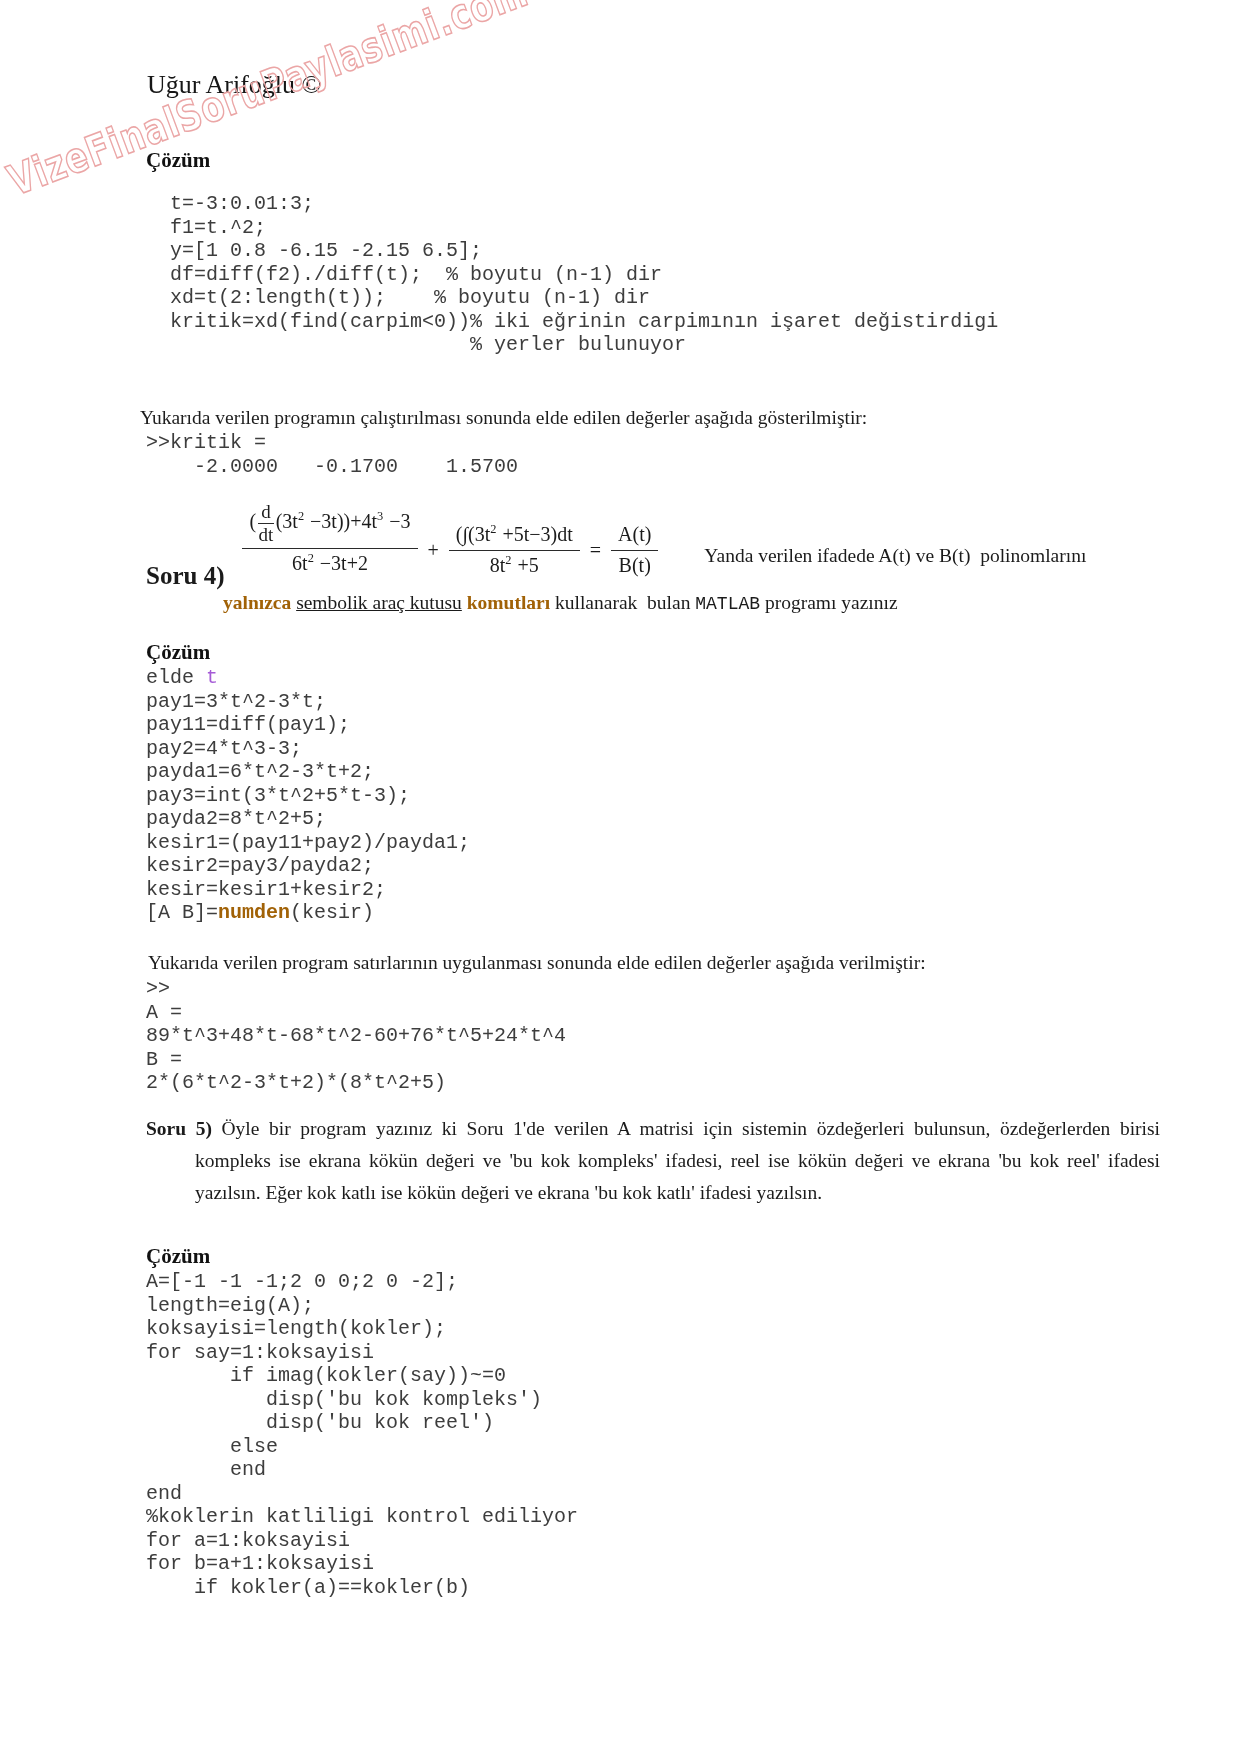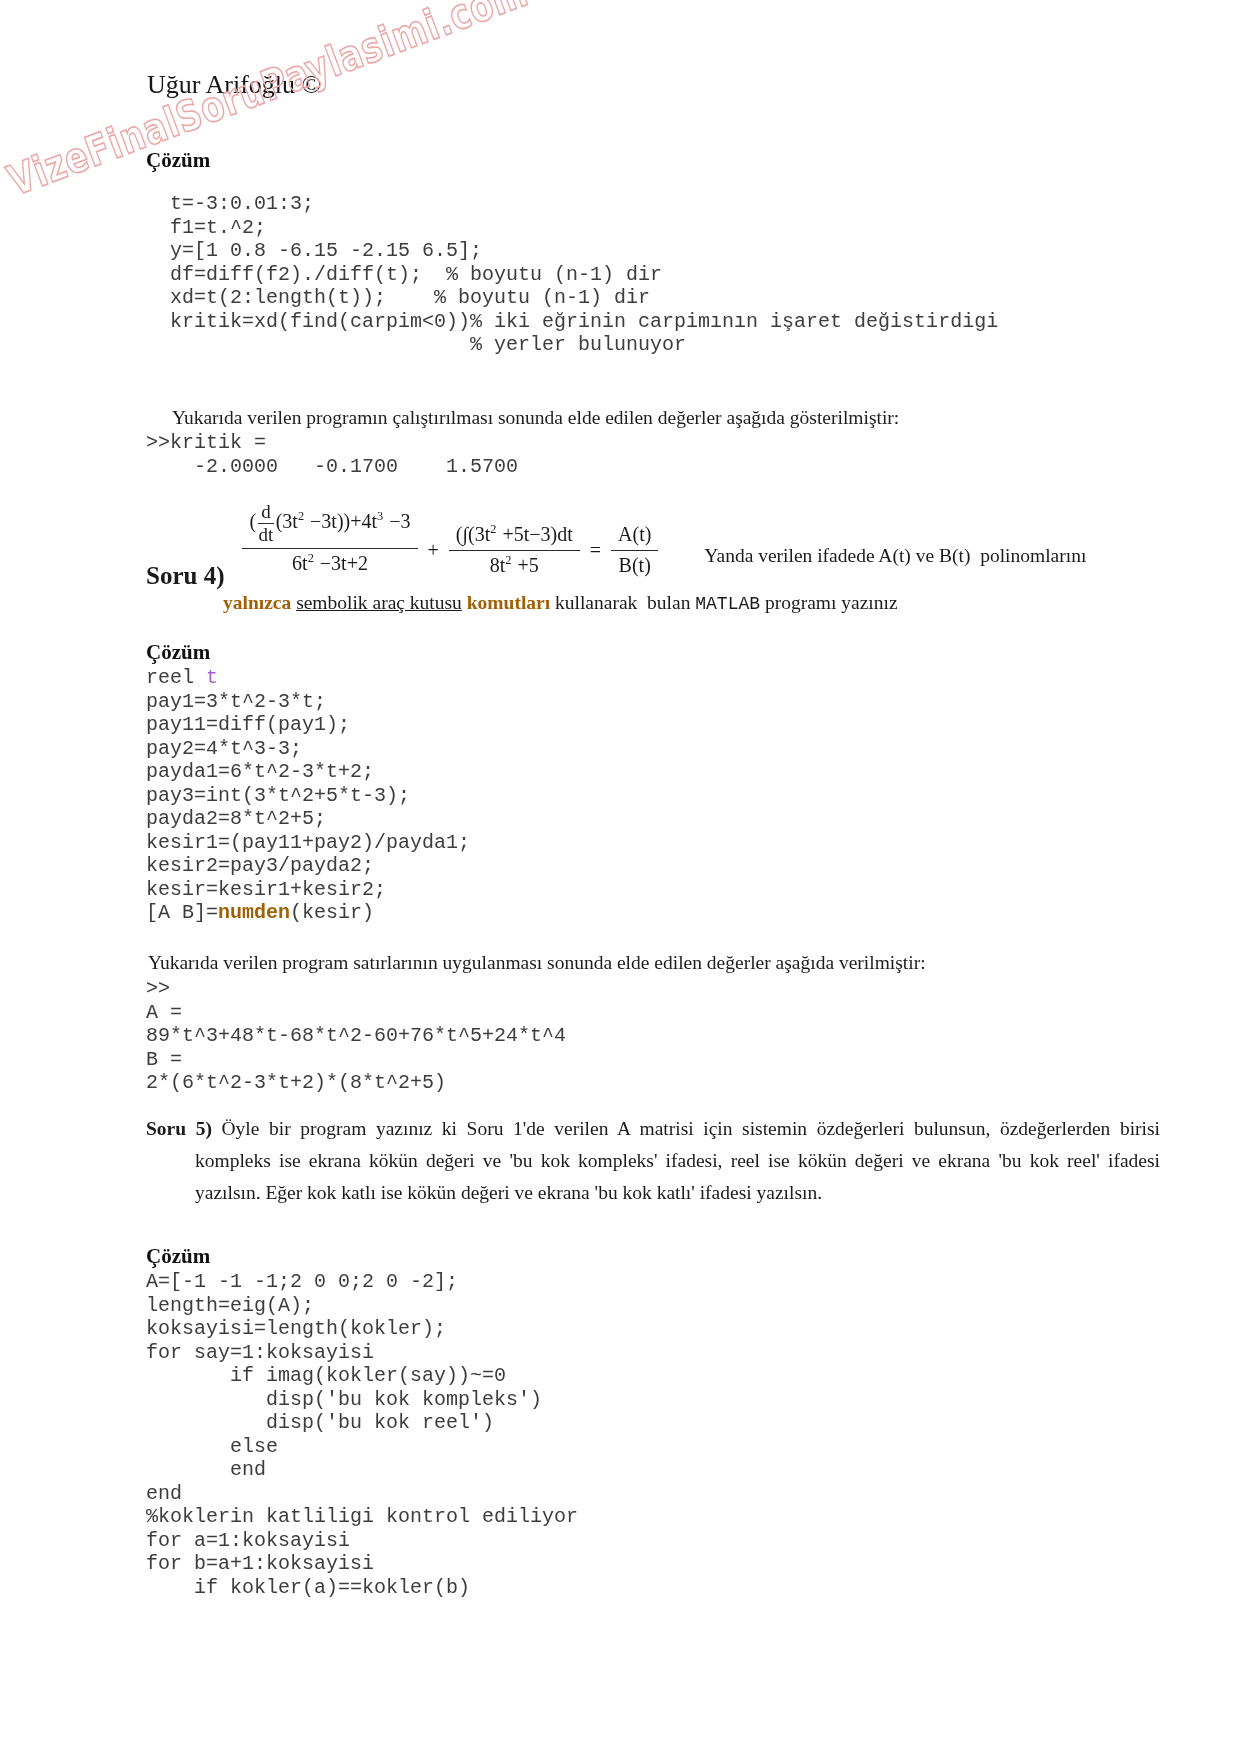--- a/index.html
+++ b/index.html
@@ -61,21 +61,21 @@
   <div class="abs code" style="left:170px;top:192px;">
       <div class="cl">t=-3:0.01:3;</div>
       <div class="cl">f1=t.^2;</div>
       <div class="cl">y=[1 0.8 -6.15 -2.15 6.5];</div>
       <div class="cl">df=diff(f2)./diff(t);  % boyutu (n-1) dir</div>
       <div class="cl">xd=t(2:length(t));    % boyutu (n-1) dir</div>
       <div class="cl">kritik=xd(find(carpim&lt;0))% iki eğrinin carpimının işaret değistirdigi</div>
       <div class="cl">                         % yerler bulunuyor</div>
     </div>
 
-  <div class="abs para" style="left:172px;top:407px;">Yukarıda verilen programın çalıştırılması sonunda elde edilen değerler aşağıda gösterilmiştir:</div>
+  <div class="abs para" style="left:140px;top:407px;">Yukarıda verilen programın çalıştırılması sonunda elde edilen değerler aşağıda gösterilmiştir:</div>
 
   <div class="abs code" style="left:146px;top:431px;">
       <div class="cl">&gt;&gt;kritik =</div>
       <div class="cl">    -2.0000   -0.1700    1.5700</div>
     </div>
 
   <div class="abs formula-row" style="left:146px;top:498px;height:104px;">
     <span class="q-label">Soru 4)</span>
     <span class="frac shift-up">
       <span class="num"><span>(</span><span class="minifrac">
@@ -95,21 +95,21 @@
       <span class="den">B(t)</span>
     </span>
     <span class="side-note">Yanda verilen ifadede A(t) ve B(t)  polinomlarını</span>
   </div>
 
   <div class="abs instruction" style="left:223px;top:592px;"><span class="b">yalnızca</span><span> </span><span class="u">sembolik araç kutusu</span><span> </span><span class="b">komutları</span><span> kullanarak  bulan </span><span class="mono">MATLAB</span><span> programı yazınız</span></div>
 
   <div class="abs h-cozum" style="left:146px;top:640px;">Çözüm</div>
 
   <div class="abs code" style="left:146px;top:666px;">
-      <div class="cl"><span>reel </span><span class="violet">t</span></div>
+      <div class="cl"><span>elde </span><span class="violet">t</span></div>
       <div class="cl">pay1=3*t^2-3*t;</div>
       <div class="cl">pay11=diff(pay1);</div>
       <div class="cl">pay2=4*t^3-3;</div>
       <div class="cl">payda1=6*t^2-3*t+2;</div>
       <div class="cl">pay3=int(3*t^2+5*t-3);</div>
       <div class="cl">payda2=8*t^2+5;</div>
       <div class="cl">kesir1=(pay11+pay2)/payda1;</div>
       <div class="cl">kesir2=pay3/payda2;</div>
       <div class="cl">kesir=kesir1+kesir2;</div>
       <div class="cl"><span>[A B]=</span><span class="b">numden</span><span>(kesir)</span></div>

